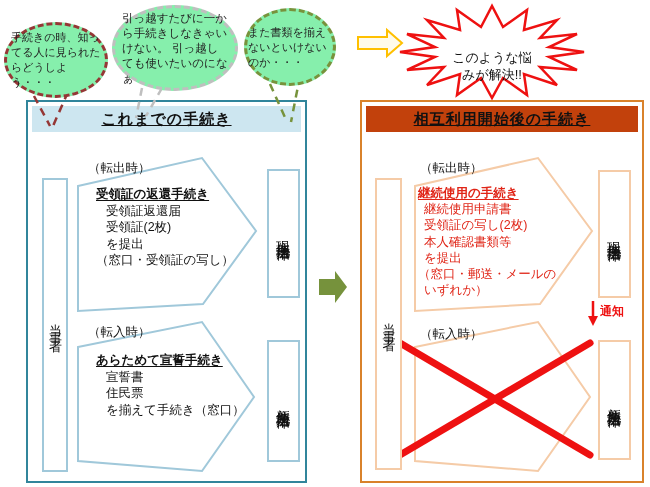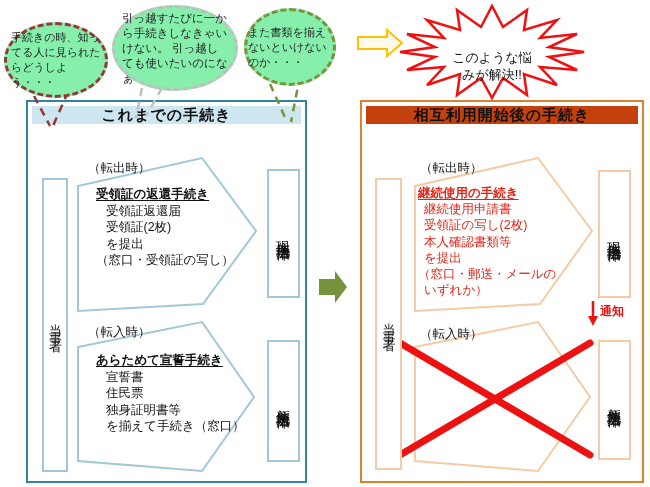--- a/index.html
+++ b/index.html
@@ -6,23 +6,23 @@
   .canvas{
     position:relative;width:650px;height:487px;overflow:hidden;background:#fff;
     font-family:"Liberation Sans","DejaVu Sans",sans-serif;color:#111;
   }
   .abs{position:absolute;margin-top:14px;}
   
   .panel{position:absolute;background:#fff;box-sizing:border-box;}
   .panel-left{left:26px;top:100px;width:281px;height:383px;border:2px solid #31859B;}
   .panel-right{left:360px;top:100px;width:284px;height:383px;border:2px solid #D9822B;}
   .panel-header{
-    position:absolute;left:4px;right:4px;top:4px;height:18px;
+    position:absolute;left:4px;right:4px;top:4px;height:26px;
     display:flex;align-items:center;justify-content:center;
-    font-size:15px;font-weight:bold;letter-spacing:1px;color:#111;
+    font-size:15px;font-weight:bold;letter-spacing:1px;color:#111;text-decoration:underline;
   }
   .hdr-blue{background:#CDE6F0;}
   .hdr-orange{background:#c2410c;}
   
   .shapes{position:absolute;left:0;top:0;width:650px;height:487px;}
   
   .bubble{
     position:absolute;border-radius:50%;background:#86efac;
     display:flex;align-items:center;justify-content:center;
     box-sizing:border-box;text-align:left;
@@ -120,21 +120,20 @@
     <div class="ind">受領証返還届</div>
     <div class="ind">受領証(2枚)</div>
     <div class="ind">を提出</div>
     <div>（窓口・受領証の写し）</div>
   </div>
   <div class="phase-label" style="left:88px;top:324px;">（転入時）</div>
   <div class="proc" style="left:96px;top:352px;">
     <div class="title">あらためて宣誓手続き</div>
     <div class="ind">宣誓書</div>
     <div class="ind">住民票</div>
-    <div class="ind">独身証明書等</div>
     <div class="ind">を揃えて手続き（窓口）</div>
   </div>
   <div class="vbox vb-blue actor-left">当事者</div>
   <div class="vbox vb-blue gov-l-top">現住所地自治体</div>
   <div class="vbox vb-blue gov-l-bottom">新住所地自治体</div>
 
   <div class="phase-label" style="left:420px;top:160px;">（転出時）</div>
   <div class="proc proc-red" style="left:418px;top:185px;">
     <div class="title">継続使用の手続き</div>
     <div class="ind-s">継続使用申請書</div>

